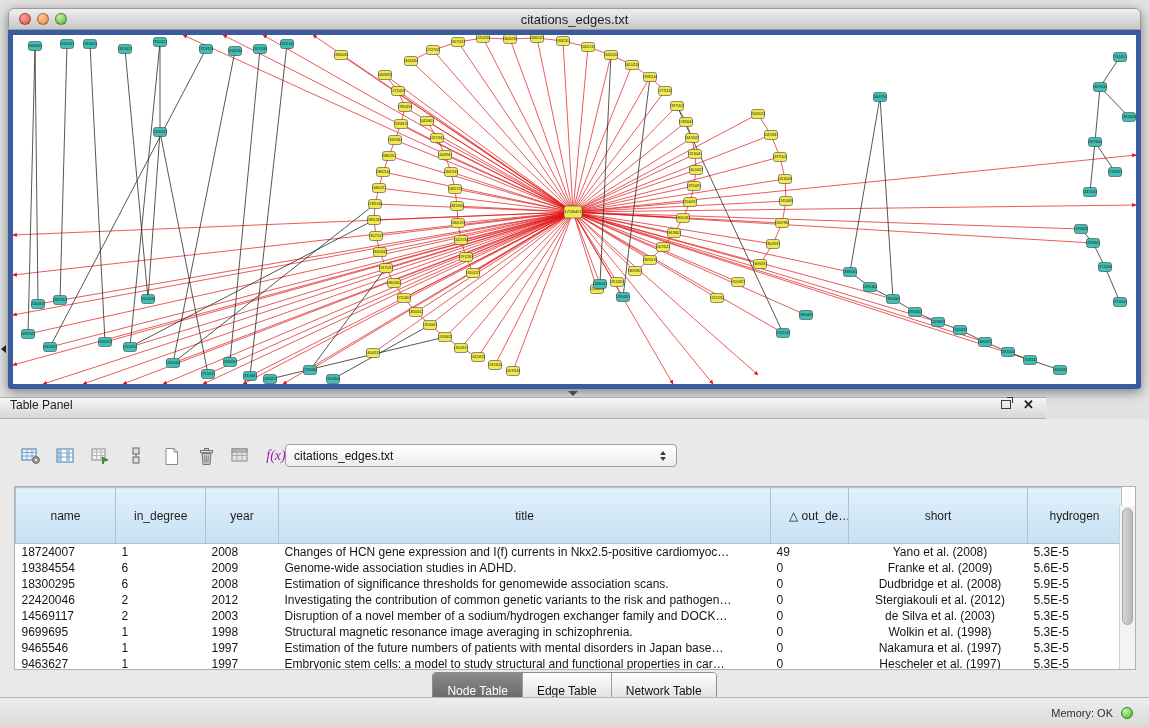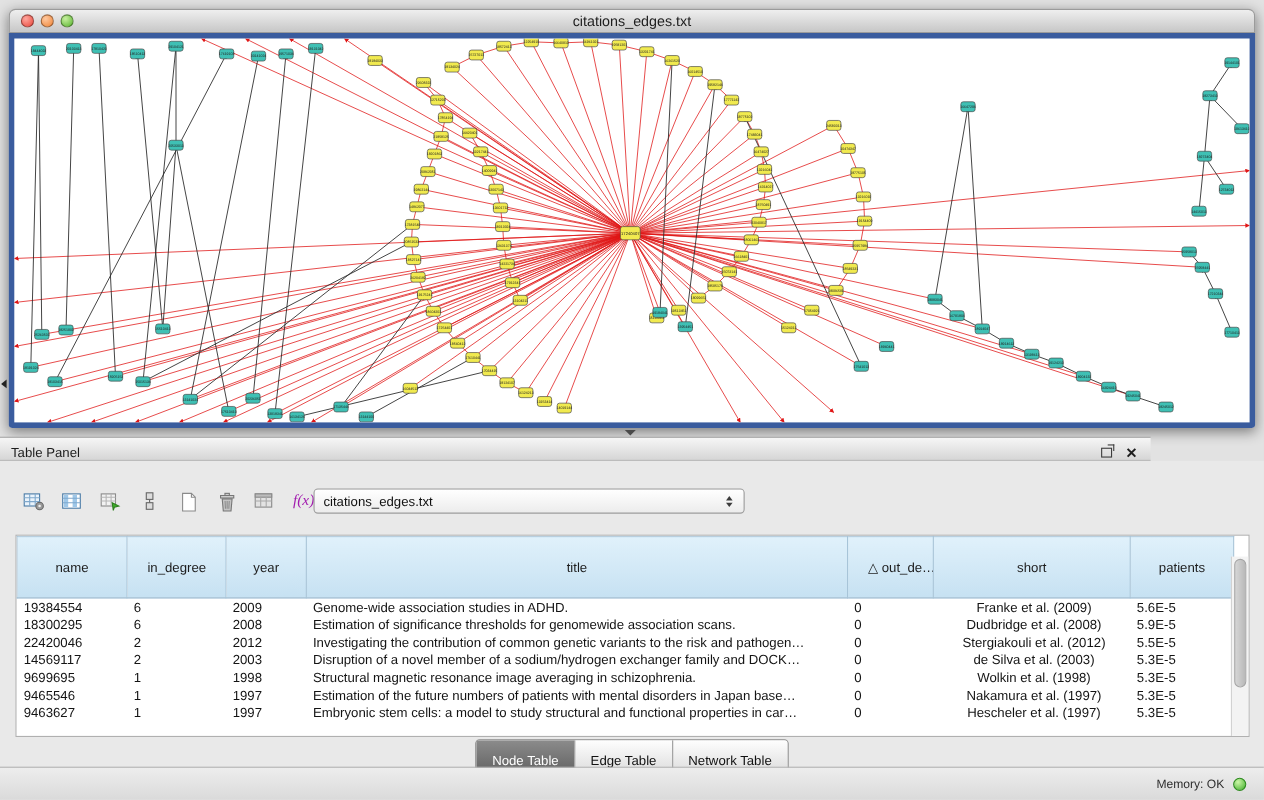--- a/index.html
+++ b/index.html
@@ -23,21 +23,21 @@
 
   
   .splitter{position:absolute;left:568px;top:391px;width:0;height:0;
             border-left:5px solid transparent;border-right:5px solid transparent;border-top:5px solid #4a4a4a}
   .edge-handle{position:absolute;left:1px;top:345px;width:0;height:0;
             border-top:4px solid transparent;border-bottom:4px solid transparent;border-right:5px solid #222}
 
   
   .panel-header{position:absolute;left:0;top:397px;width:1046px;height:22px;box-sizing:border-box;
                 background:linear-gradient(#f6f6f6,#d6d6d6);border-top:1px solid #a9a9a9;border-bottom:1px solid #b3b3b3;
-                display:flex;align-items:flex-end}
+                display:flex;align-items:flex-start}
   .panel-title{font-size:12px;color:#1c1c1c;margin-left:10px}
   .panel-actions{margin-left:auto;display:flex;align-items:center;gap:12px;margin-right:12px}
   .float-ic{width:10px;height:9px;border:1.5px solid #3c3c3c;position:relative;box-sizing:border-box}
   .float-ic:after{content:"";position:absolute;right:-3px;top:-4px;width:5px;height:5px;border-top:1.5px solid #3c3c3c;border-right:1.5px solid #3c3c3c}
   .close-x{font-size:13px;font-weight:bold;color:#1c1c1c;line-height:1}
 
   .panel-content{position:absolute;left:0;top:419px;width:1149px;height:278px;background:#e9e9e9}
 
   .toolbar{position:absolute;left:18px;top:24px;display:flex;align-items:center;gap:9px}
   .tbtn{width:26px;height:26px;display:flex;align-items:center;justify-content:center}
@@ -641,24 +641,33 @@
           <col style="width:94px">
       </colgroup>
       <thead>
           <tr id="cols">
             <th>name</th>
             <th>in_degree</th>
             <th>year</th>
             <th>title</th>
             <th>△ out_de…</th>
             <th>short</th>
-            <th>patients</th>
+            <th>hydrogen</th>
           </tr>
         </thead>
       <tbody id="rows">
+          <tr>
+            <td>18724007</td>
+            <td>1</td>
+            <td>2008</td>
+            <td>Changes of HCN gene expression and I(f) currents in Nkx2.5-positive cardiomyoc…</td>
+            <td>49</td>
+            <td class="c-short">Yano et al. (2008)</td>
+            <td>5.3E-5</td>
+          </tr>
           <tr>
             <td>19384554</td>
             <td>6</td>
             <td>2009</td>
             <td>Genome-wide association studies in ADHD.</td>
             <td>0</td>
             <td class="c-short">Franke et al. (2009)</td>
             <td>5.6E-5</td>
           </tr>
           <tr>

